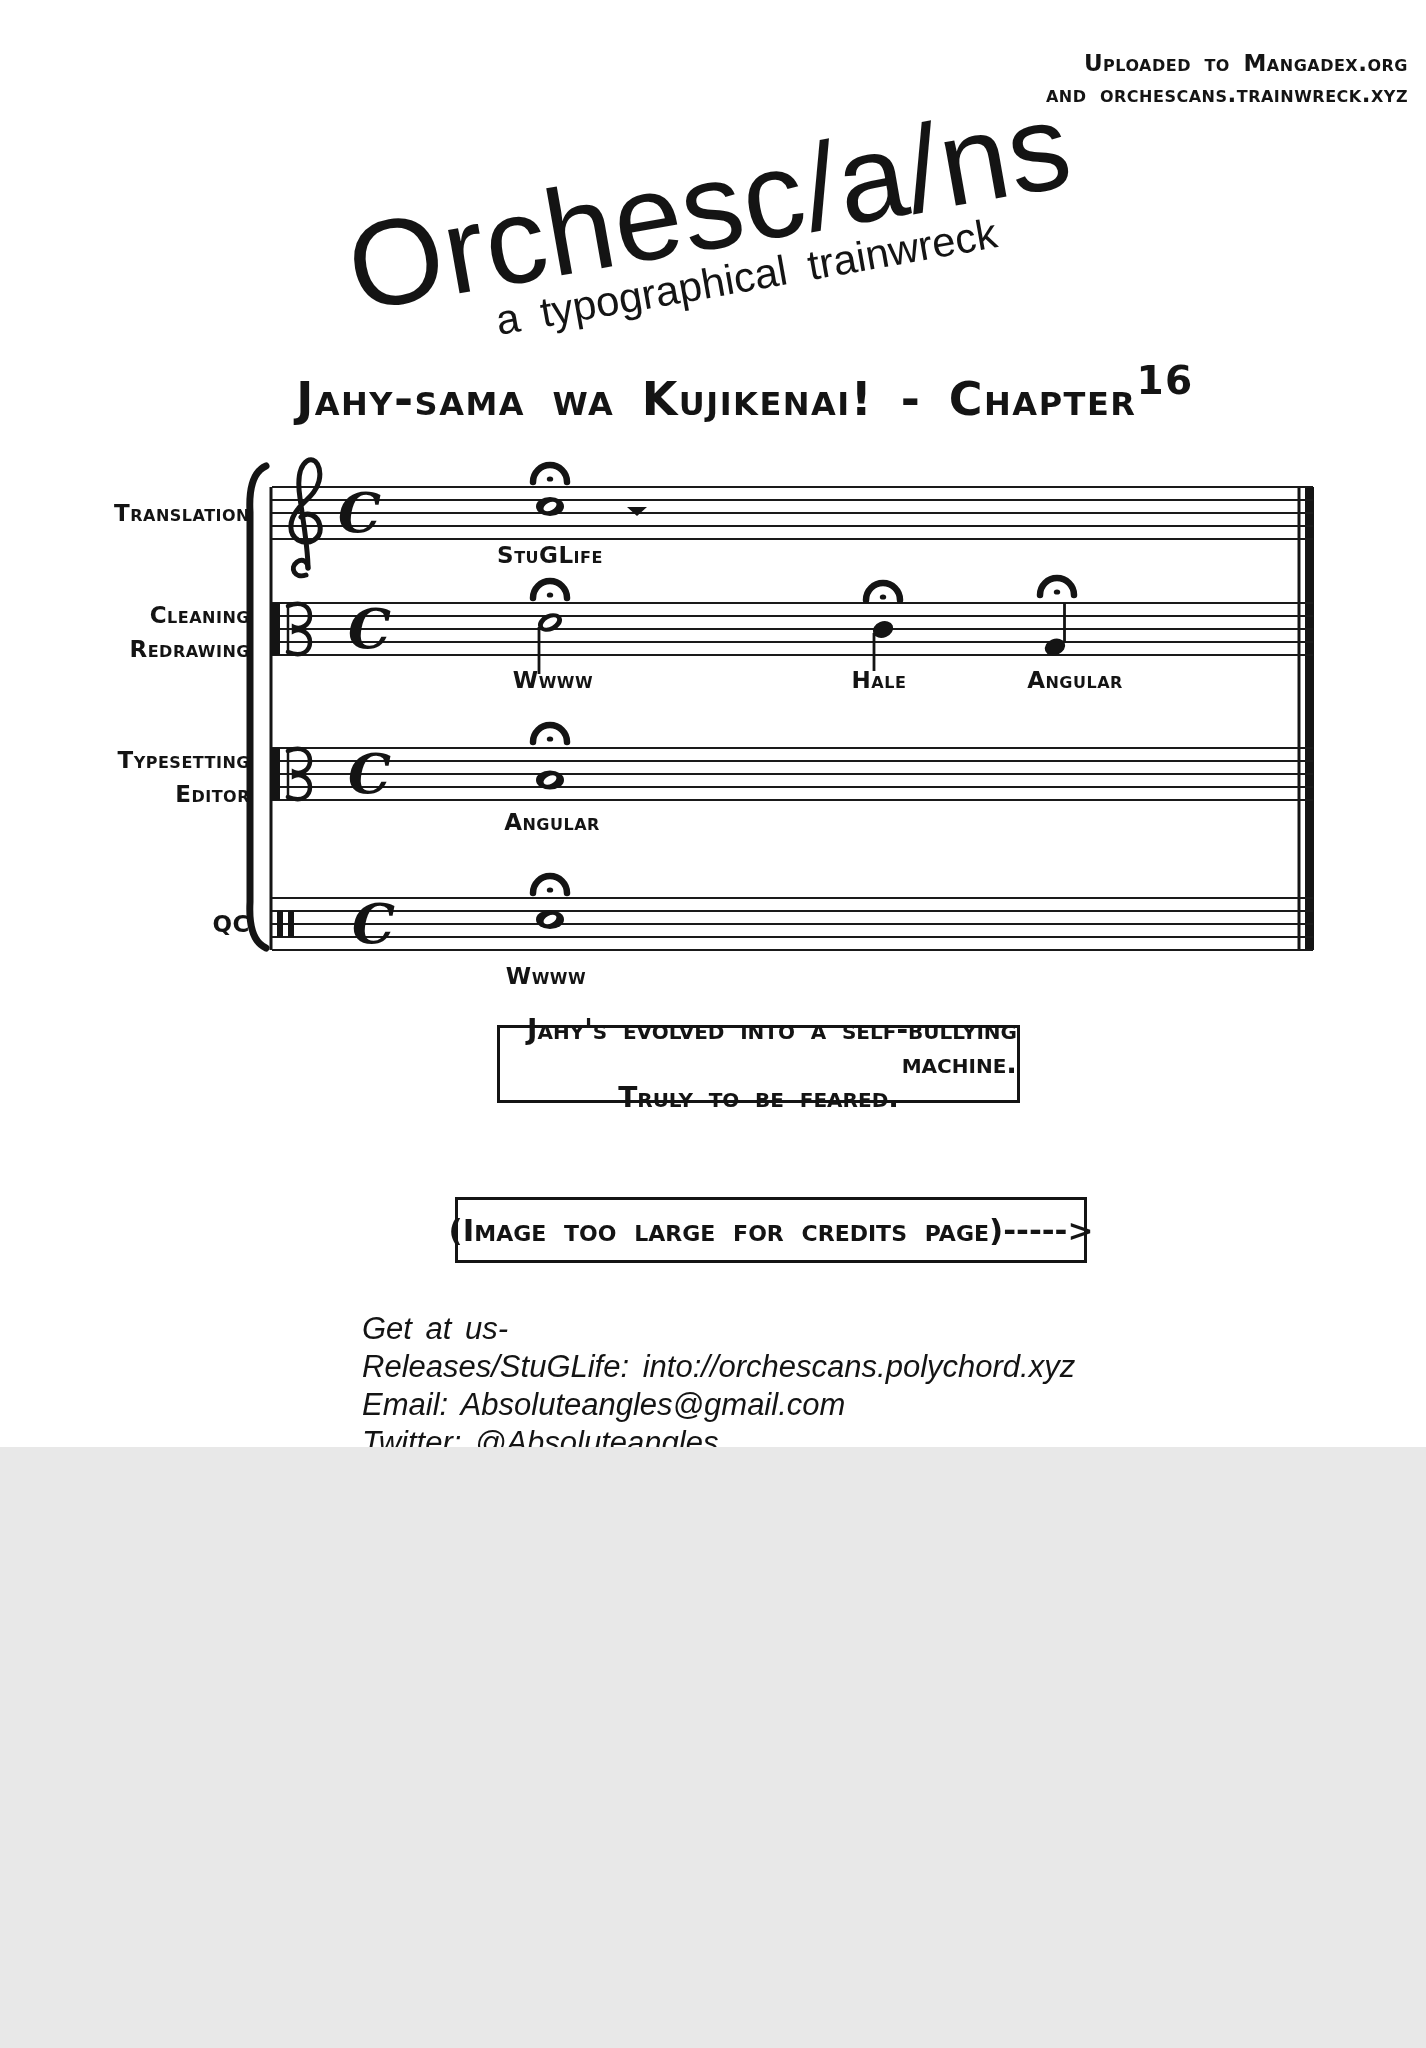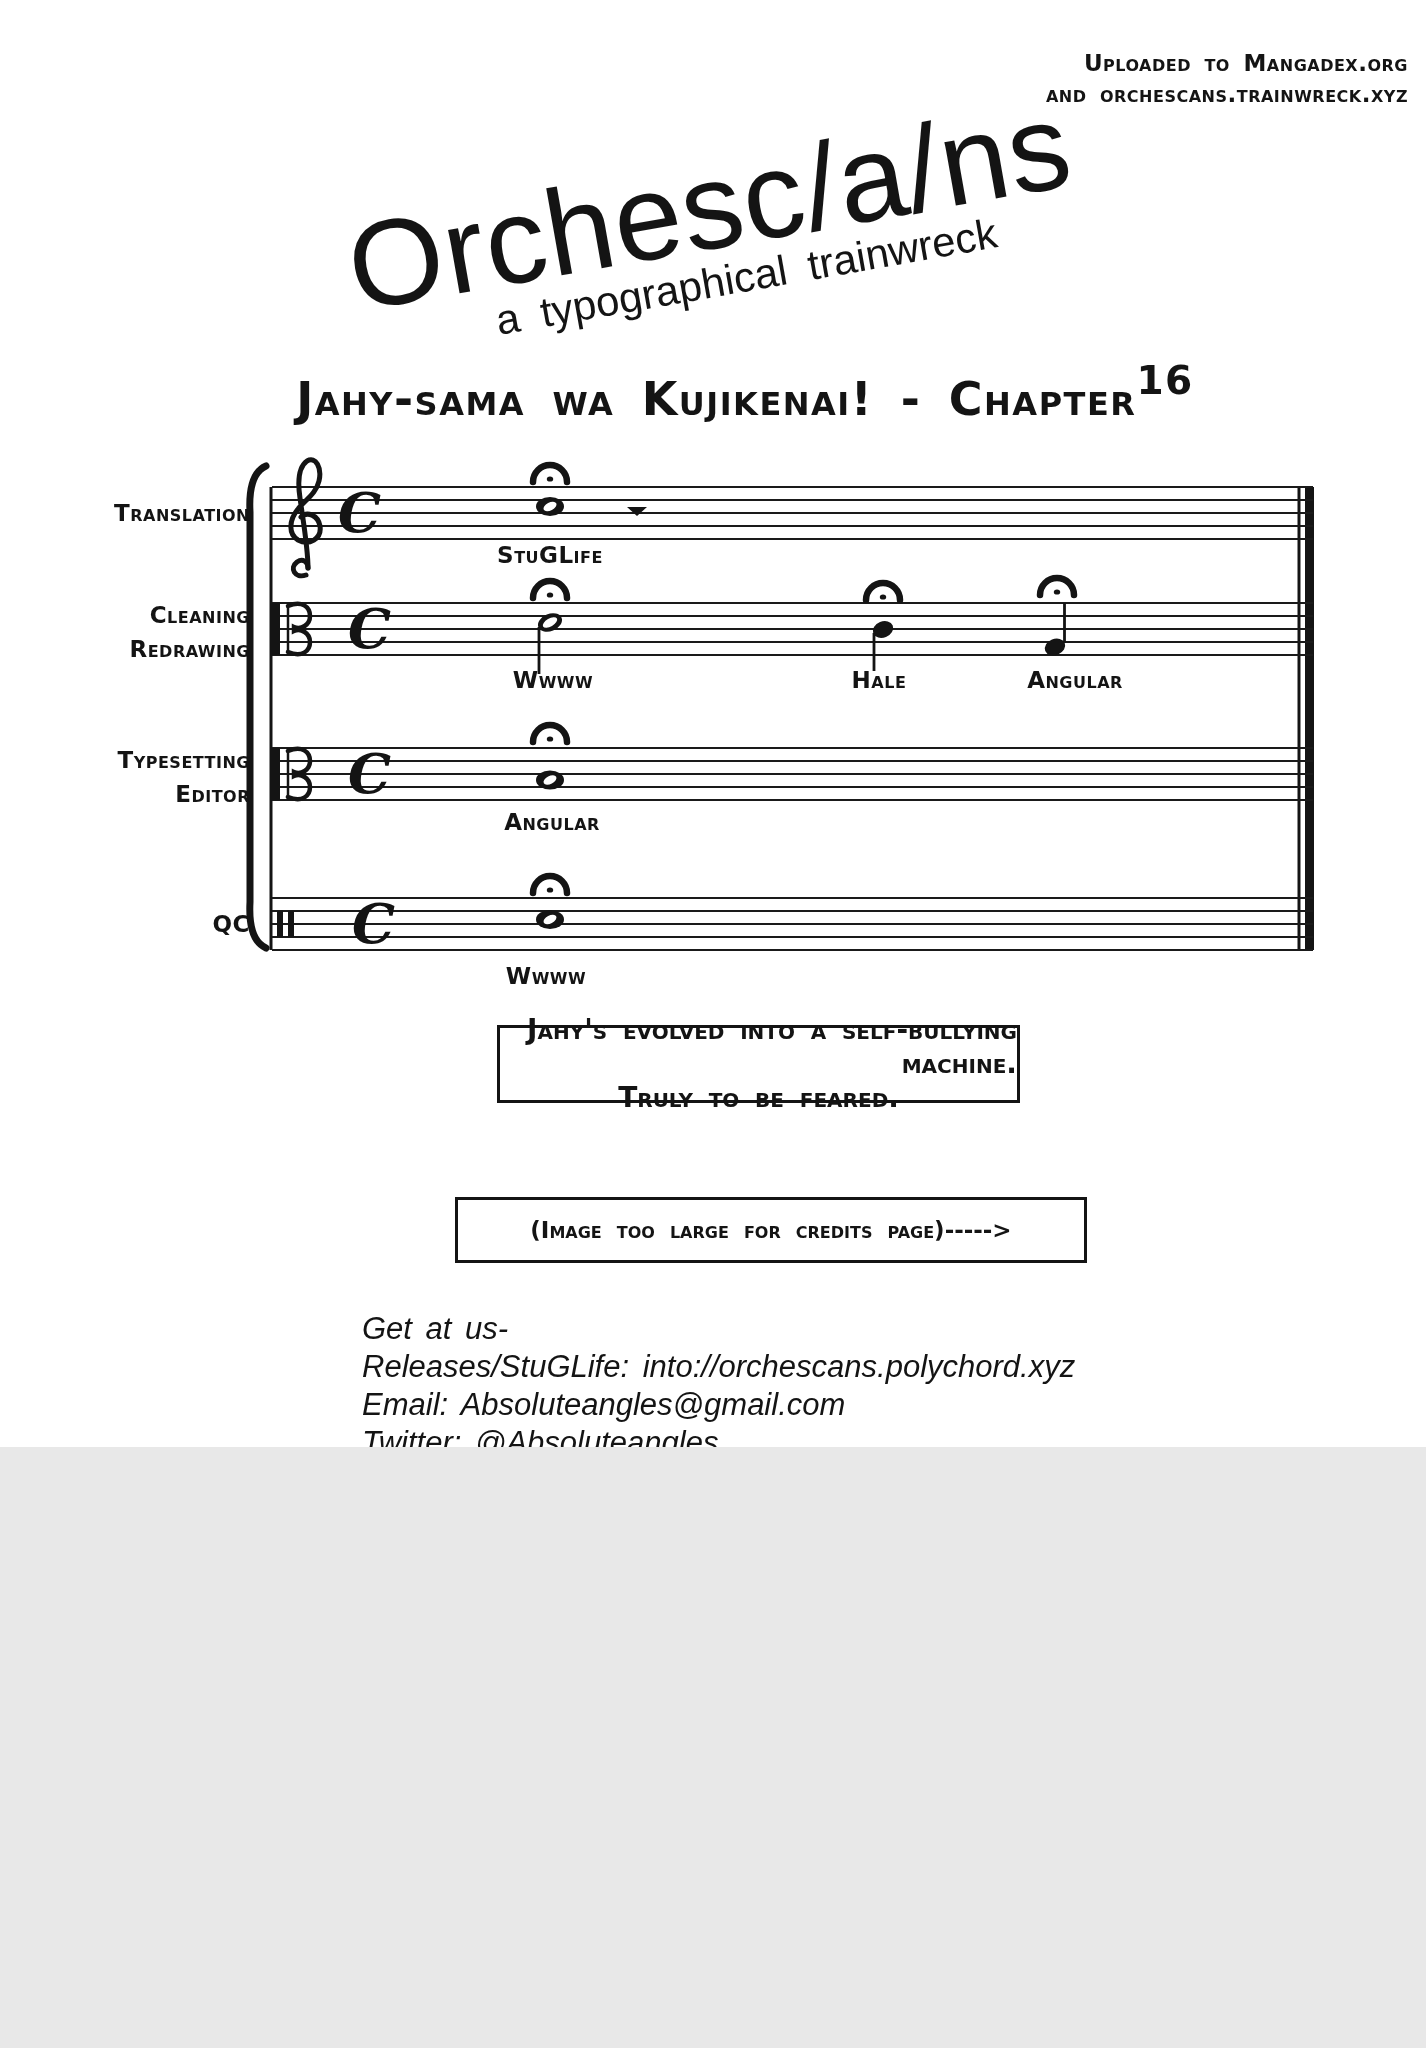--- a/index.html
+++ b/index.html
@@ -59,21 +59,21 @@
     position:absolute; left:497px; top:1025px; width:523px; height:78px;
     border:3.5px solid #141414; box-sizing:border-box;
     display:flex; flex-direction:column; justify-content:center; align-items:center;
     font-size:28px; font-weight:600; font-variant:small-caps;
     line-height:34px; word-spacing:6px; text-align:right;
   }
   .overflow-box {
     position:absolute; left:455px; top:1197px; width:632px; height:66px;
     border:3.5px solid #141414; box-sizing:border-box;
     display:flex; justify-content:center; align-items:center;
-    font-size:23px; font-weight:600; font-variant:small-caps;
+    font-size:31px; font-weight:600; font-variant:small-caps;
     word-spacing:7px; white-space:nowrap;
   }
   
   .contact {
     position:absolute; left:362px; top:1310px;
     font-family:"Liberation Sans", sans-serif;
     font-size:31px; font-weight:400; line-height:38px; word-spacing:5px;font-style:italic;
   }
   .contact div { white-space:nowrap; }
   

